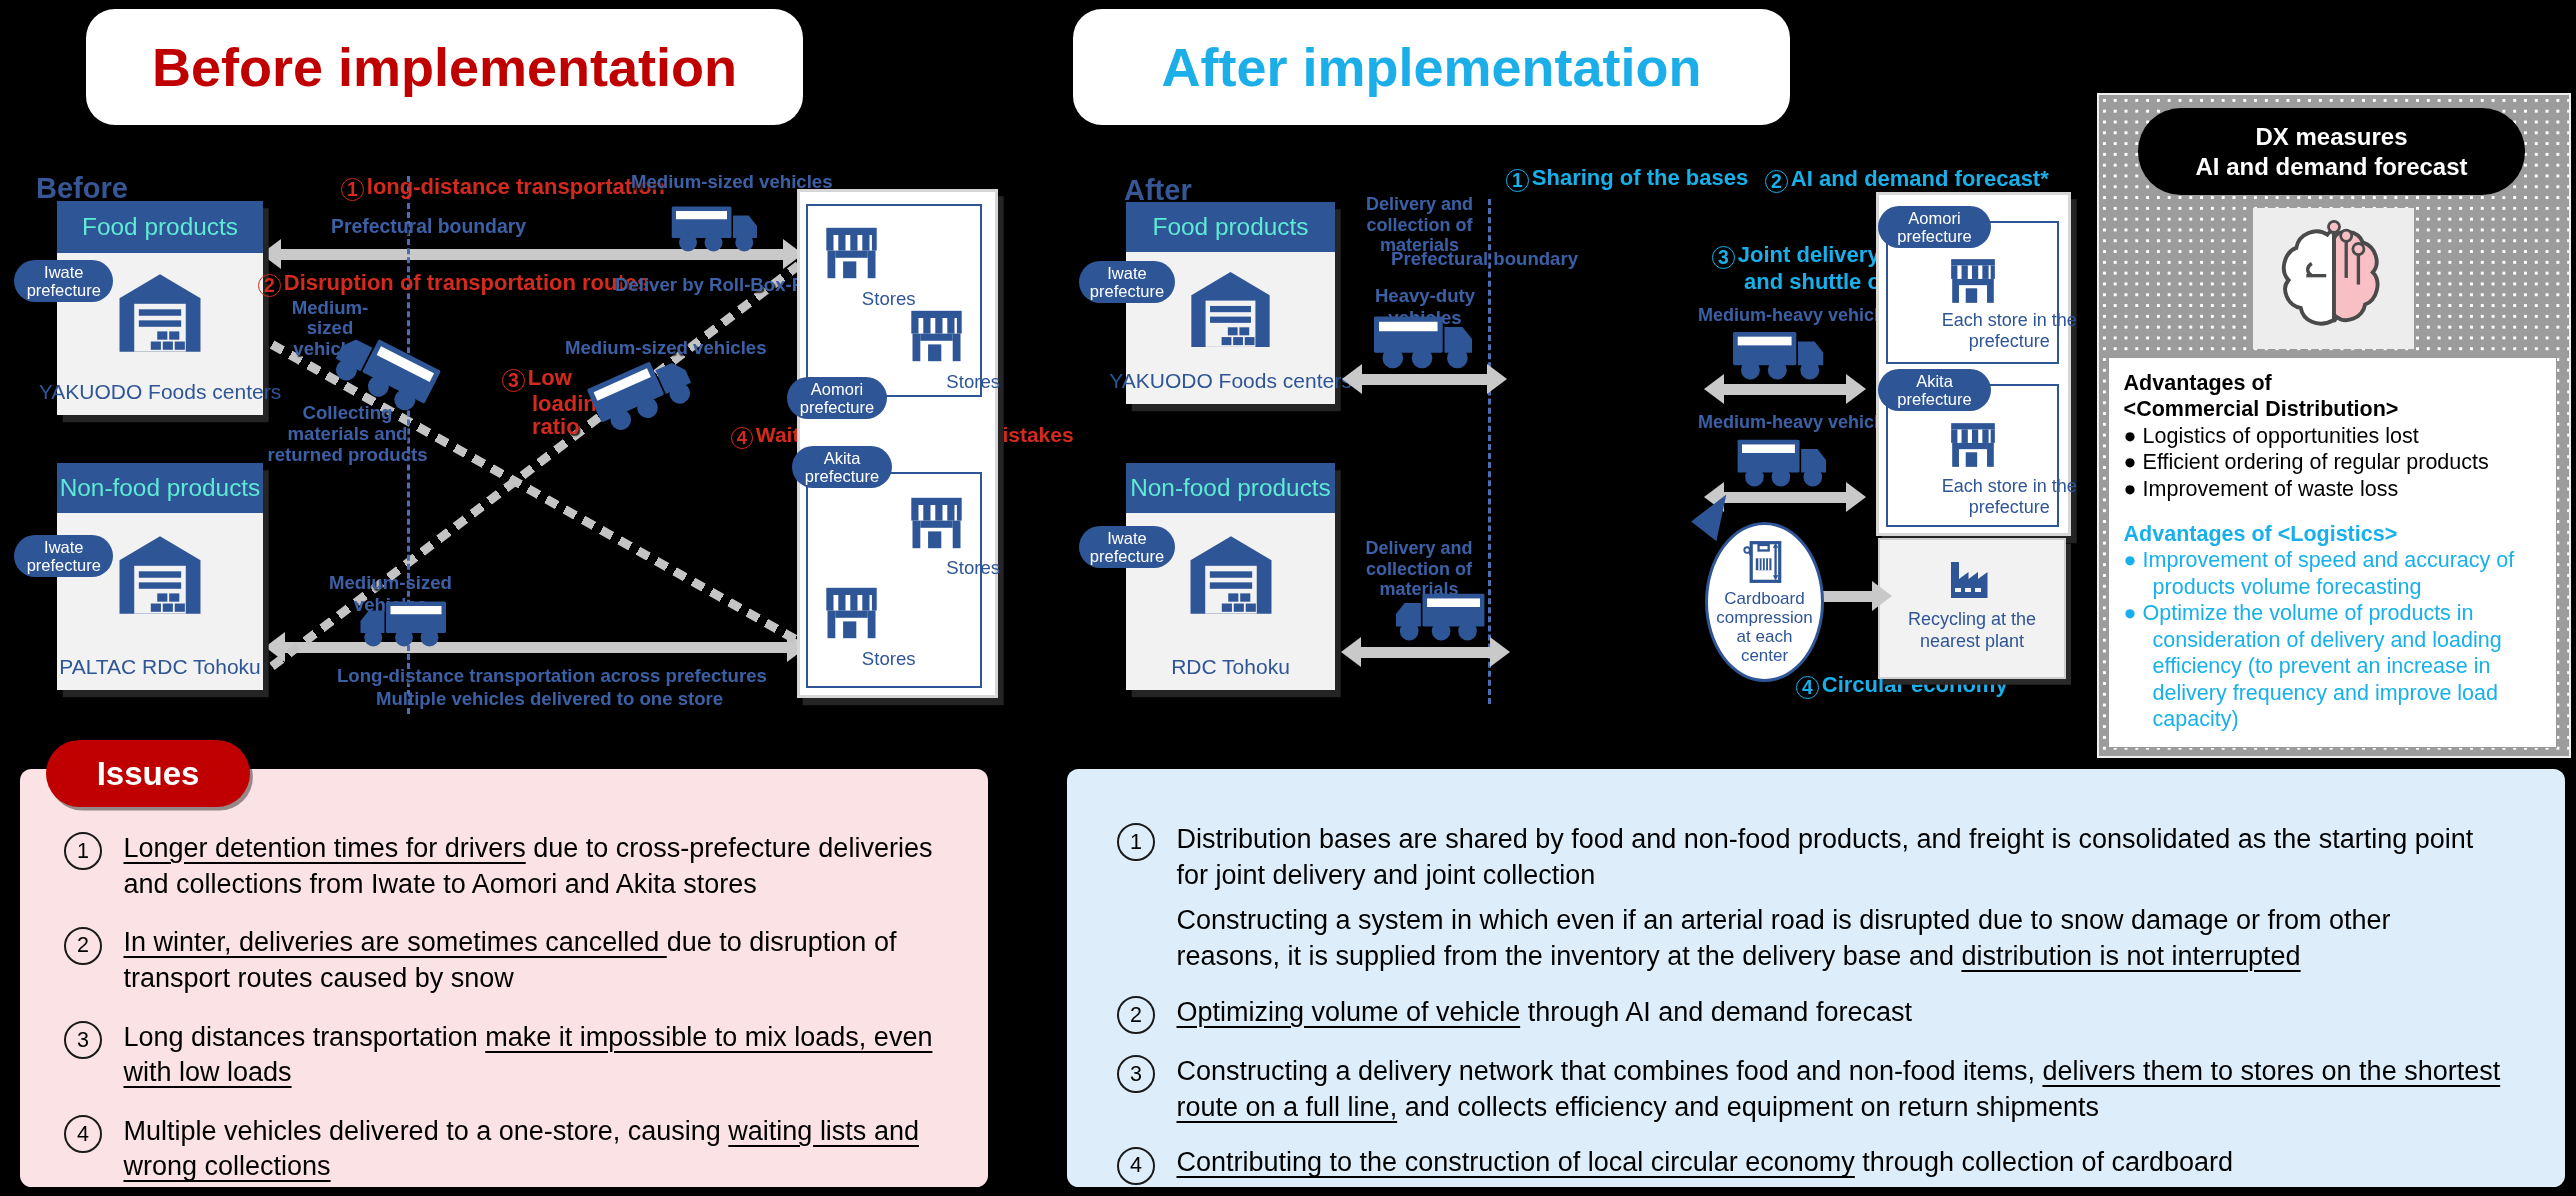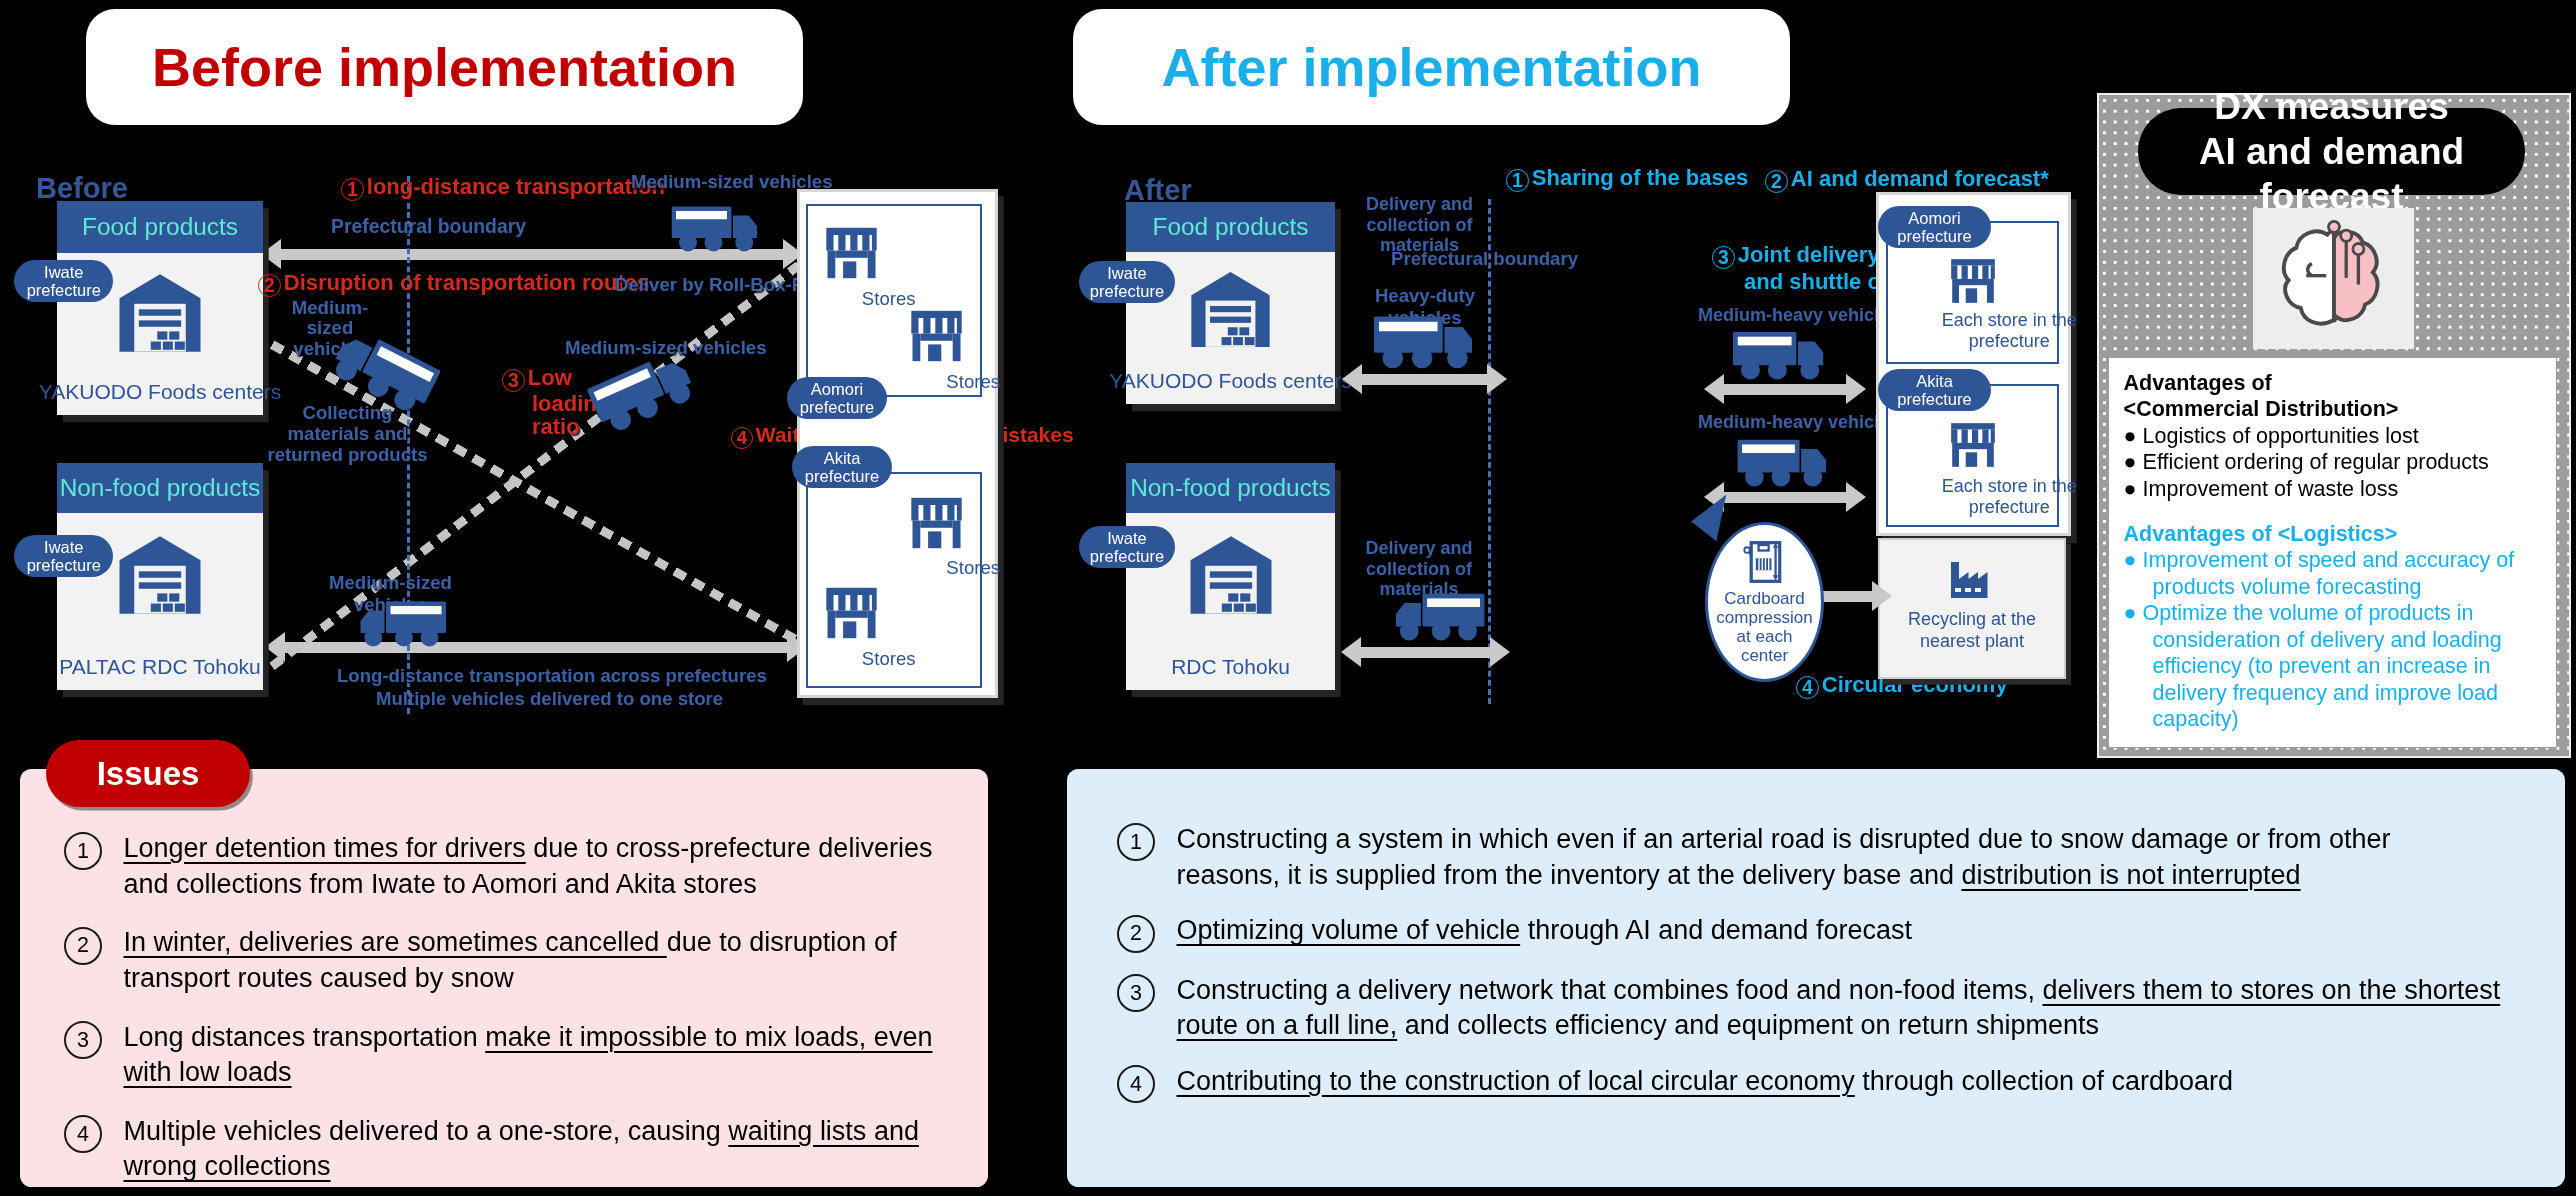--- a/index.html
+++ b/index.html
@@ -47,21 +47,21 @@
   .flip svg{transform:scaleX(-1);}
   
   .bubble{position:absolute;background:#fff;border:3.6px solid #2e5596;border-radius:50%;color:#2e5596;
           display:flex;flex-direction:column;align-items:center;justify-content:center;text-align:center;}
   .tail{position:absolute;width:0;height:0;border-left:11.5px solid transparent;border-right:21.5px solid transparent;
         border-bottom:43px solid #2e5596;transform:rotate(38deg);}
   
   .dx{position:absolute;border:2.2px solid #efefef;background-color:#9c9c9c;
       background-image:radial-gradient(#ffffff 1.7px,transparent 1.9px);background-size:10.8px 10.8px;}
   .dxpill{position:absolute;background:#000;border-radius:43px;color:#fff;display:flex;flex-direction:column;
-          align-items:center;justify-content:center;font-weight:bold;font-size:37px;line-height:1.22;text-align:center;}
+          align-items:center;justify-content:center;font-weight:bold;font-size:24px;line-height:1.22;text-align:center;}
   .braintile{position:absolute;background:#ededed;display:flex;align-items:center;justify-content:center;}
   .advbox{position:absolute;background:#fff;border:1.4px solid #9a9a9a;box-sizing:border-box;padding:11.5px 14.3px;
           font-size:21.5px;line-height:26.5px;color:#000;}
   .advbox .hd{font-weight:bold;}
   .advbox .cy{color:#17b0ea;}
   .hang{padding-left:29px;text-indent:-29px;}
   
   .bigbox{position:absolute;border-radius:11.5px;color:#000;}
   .bigpill{position:absolute;border-radius:36px;color:#fff;font-weight:bold;font-size:33px;
            display:flex;align-items:center;justify-content:center;box-shadow:2.9px 3.6px 0 rgba(0,0,0,.4);}
@@ -423,20 +423,21 @@
     <span>Issues</span>
   </div>
 
   <div class="bigbox" style="left:1067px;top:769px;width:1498px;height:418px;background:#ddeefa;">
     <div class="list" style="left:50px;top:53px;width:1384px;gap:20px;">
       <div class="li">
         <span class="ncirc">
             <i>1</i>
           </span>
         <div>
+          <p>Distribution bases are shared by food and non-food products, and freight is consolidated as the starting point for joint delivery and joint collection</p>
           <p><span>Constructing a system in which even if an arterial road is disrupted due to snow damage or from other reasons, it is supplied from the inventory at the delivery base and </span><u>distribution is not interrupted</u></p>
         </div>
       </div>
       <div class="li">
         <span class="ncirc">
             <i>2</i>
           </span>
         <p><span></span><u>Optimizing volume of vehicle</u><span> through AI and demand forecast</span></p>
       </div>
       <div class="li">

